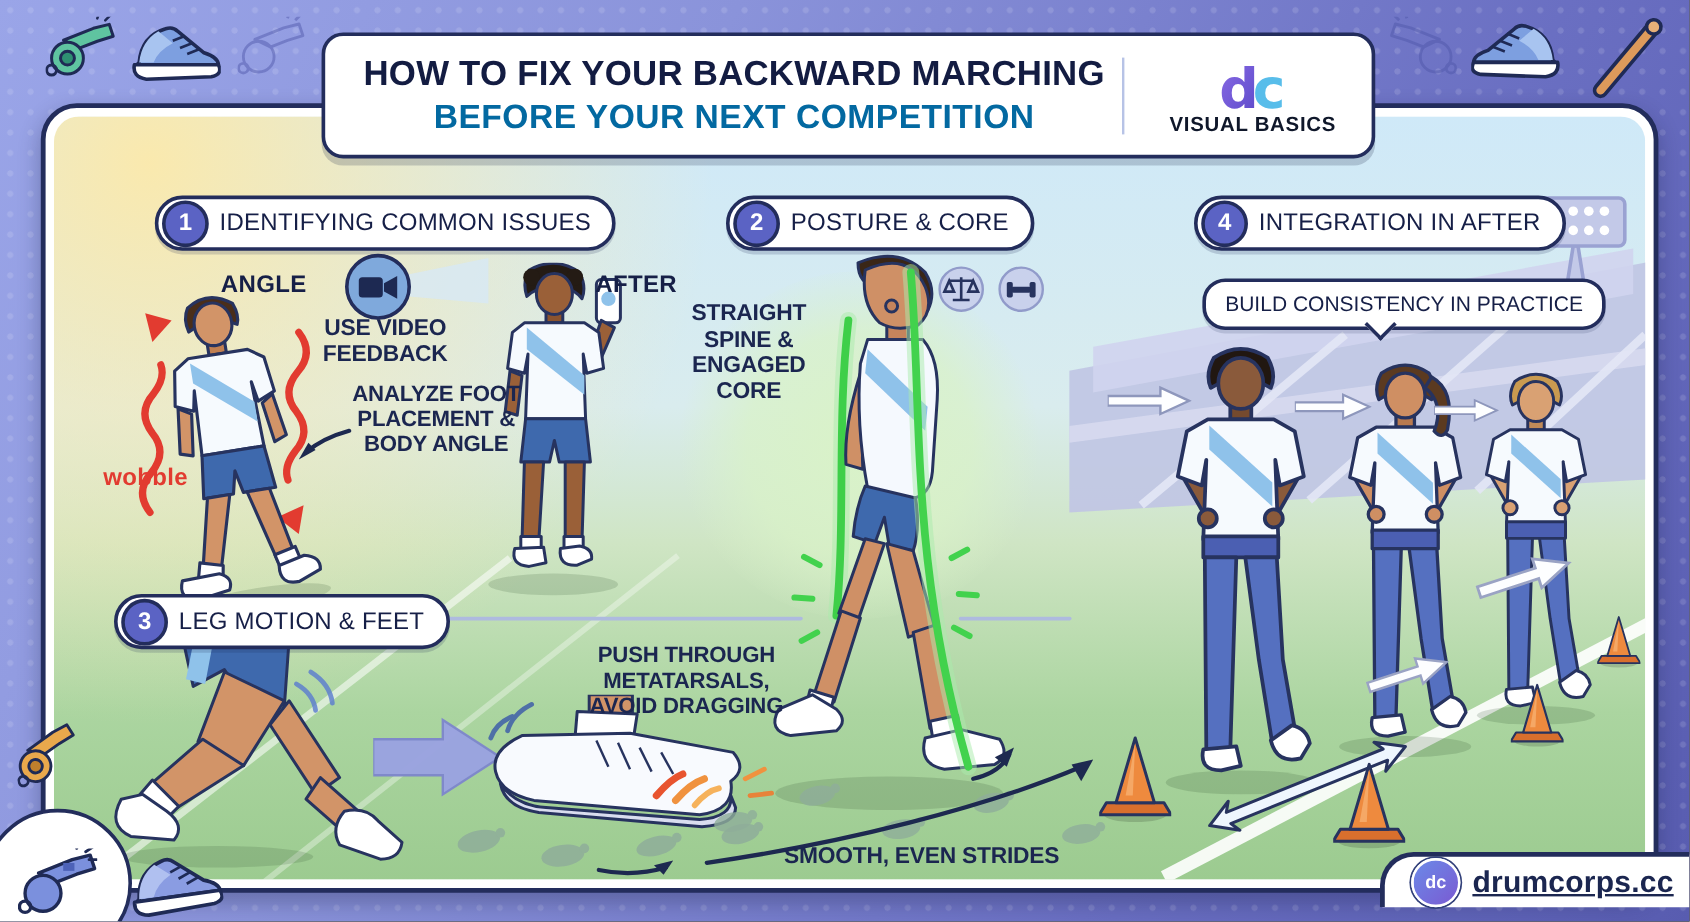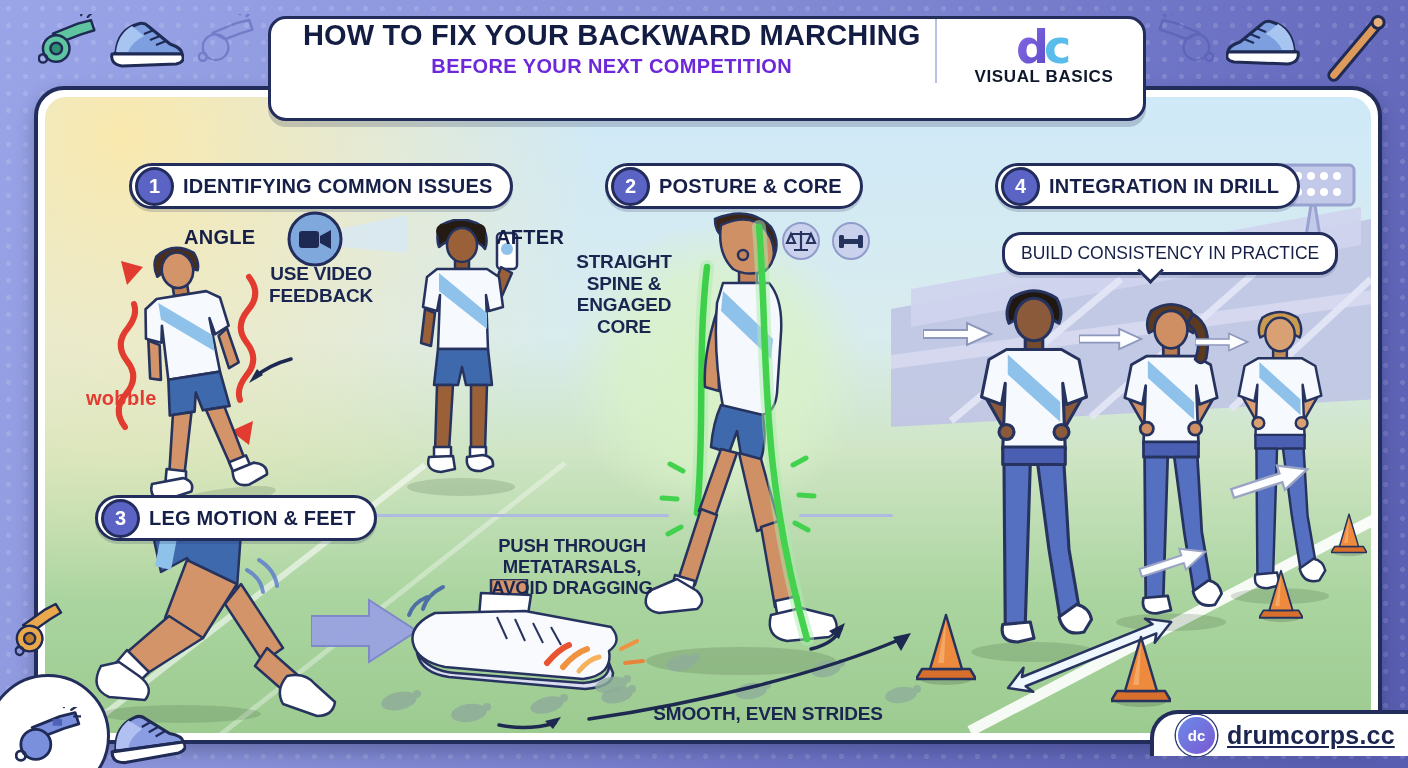--- a/index.html
+++ b/index.html
@@ -14,29 +14,29 @@
     box-shadow:inset 0 0 0 7px #ffffff,0 8px 18px rgba(20,28,60,.30);background:#fff;}
   .scene{left:7px;top:7px;right:7px;bottom:7px;border-radius:21px;overflow:hidden;
     background:
       radial-gradient(circle at 6% 6%,rgba(252,233,170,.95),rgba(252,233,170,0) 34%),
       linear-gradient(180deg,#cfe9f8 0%,#d9ecee 38%,#cfe5c4 56%,#abd5a0 78%,#9ccb90 100%);}
   .glow{border-radius:50%;background:radial-gradient(circle,#d9f2c8 0%,rgba(217,242,200,.75) 45%,rgba(217,242,200,0) 72%);}
   .pill{display:inline-flex;align-items:center;gap:9px;background:#fff;border:3px solid #232d5c;
     border-radius:999px;height:40px;padding:0 18px 0 3px;box-shadow:0 3px 0 rgba(29,41,82,.18);white-space:nowrap;}
   .pill .num{width:33px;height:33px;border-radius:50%;background:#5b63c4;border:3px solid #232d5c;
     color:#fff;font-weight:bold;font-size:20px;display:flex;align-items:center;justify-content:center;}
-  .pill .t{font-size:20px;font-weight:bold;color:#161f47;letter-spacing:.2px;}
+  .pill .t{font-size:20px;font-weight:normal;color:#161f47;letter-spacing:.2px;}
   .note{font-weight:bold;color:#1b2650;text-align:center;line-height:1.14;letter-spacing:-.2px;}
   .pre{white-space:pre-line;}
   .lbl{font-size:20px;font-weight:bold;color:#161f47;letter-spacing:.3px;}
-  .banner{left:268px;top:16px;width:872px;height:99px;background:#fff;border:3.5px solid #232d5c;
-    border-radius:18px;box-shadow:0 6px 0 rgba(23,33,72,.20);display:flex;align-items:flex-start;z-index:30;}
+  .banner{left:268px;top:27px;width:872px;height:99px;background:#fff;border:3.5px solid #232d5c;
+    border-radius:18px;box-shadow:0 6px 0 rgba(23,33,72,.20);display:flex;align-items:center;z-index:30;}
   .banner .titles{flex:1;text-align:center;padding-left:26px;}
   .banner .l1{font-size:29px;font-weight:bold;color:#131c42;letter-spacing:.2px;}
-  .banner .l2{font-size:20px;font-weight:bold;color:#6d28d9;letter-spacing:.4px;margin-top:3px;}
+  .banner .l2{font-size:28px;font-weight:bold;color:#0369a1;letter-spacing:.4px;margin-top:3px;}
   .banner .div{width:2.5px;height:64px;background:#b7c3e6;margin:0 8px;}
   .banner .brand{width:198px;text-align:center;}
   .banner .bname{font-size:17px;font-weight:bold;color:#0f172a;letter-spacing:.6px;margin-top:-4px;}
   .callout{background:#fff;border:3px solid #232d5c;border-radius:19px;height:37px;display:flex;
     align-items:center;padding:0 16px;font-size:17.5px;font-weight:normal;color:#161f47;white-space:nowrap;
     box-shadow:0 3px 0 rgba(29,41,82,.15);}
   .notch{width:16px;height:16px;background:#fff;border-right:3px solid #232d5c;border-bottom:3px solid #232d5c;
     transform:rotate(45deg);}
   .divline{height:3px;background:#aebadf;border-radius:2px;}
   .wobble{font-size:20px;font-weight:bold;color:#e23b30;letter-spacing:.3px;}
@@ -376,20 +376,23 @@
       <ellipse cx="30" cy="68" rx="26" ry="6" fill="rgba(0,0,0,.15)"></ellipse>
       <path d="M6,58 L54,58 L60,68 L0,68 Z" fill="#d96f2d" stroke="#27335f" stroke-width="2.5" stroke-linejoin="round"></path>
       <path d="M30,4 L46,58 L14,58 Z" fill="#ee8a3e" stroke="#27335f" stroke-width="2.5" stroke-linejoin="round"></path>
       <path d="M30,8 L22,52 L28,52 Z" fill="#f5a866"></path>
         </svg>
 
     <div class="abs lbl" style="left:139px;top:129px">ANGLE</div>
     <div class="abs lbl" style="left:451px;top:129px">AFTER</div>
     <div class="abs note pre" style="left:196px;top:166px;width:160px;font-size:19px">USE VIDEO
 FEEDBACK</div>
+    <div class="abs note pre" style="left:226px;top:220px;width:185px;font-size:18.5px">ANALYZE FOOT
+PLACEMENT &amp;
+BODY ANGLE</div>
     <div class="abs wobble" style="left:41px;top:290px">wobble</div>
     <div class="abs note pre" style="left:518px;top:154px;width:122px;font-size:19px">STRAIGHT
 SPINE &amp;
 ENGAGED
 CORE</div>
     <div class="abs note" style="left:598px;top:606px;width:250px;font-size:19px">SMOOTH, EVEN STRIDES</div>
     <div class="abs note pre" style="left:432px;top:438px;width:190px;font-size:18.5px">PUSH THROUGH
 METATARSALS,
 AVOID DRAGGING</div>
 
@@ -399,21 +402,21 @@
     <div class="abs pill" style="left:84px;top:66px">
       <span class="num">1</span>
       <span class="t">IDENTIFYING COMMON ISSUES</span>
     </div>
     <div class="abs pill" style="left:560px;top:66px">
       <span class="num">2</span>
       <span class="t">POSTURE &amp; CORE</span>
     </div>
     <div class="abs pill" style="left:950px;top:66px">
       <span class="num">4</span>
-      <span class="t">INTEGRATION IN DRILL</span>
+      <span class="t">INTEGRATION IN AFTER</span>
     </div>
     <div class="abs pill" style="left:50px;top:398px">
       <span class="num">3</span>
       <span class="t">LEG MOTION &amp; FEET</span>
     </div>
    </div>
   </div>
 
   <div class="abs banner">
     <div class="titles">

